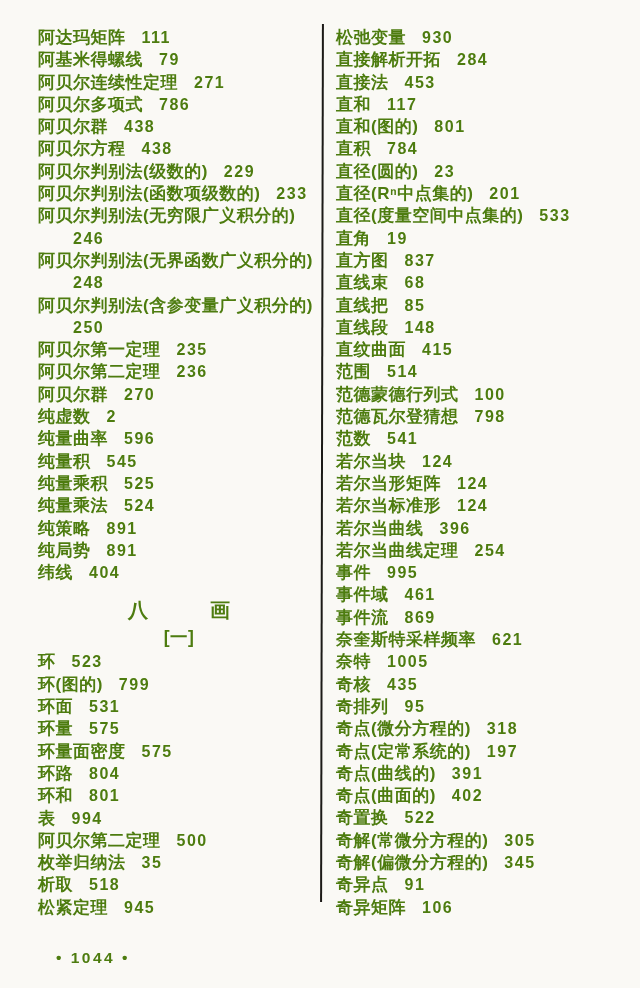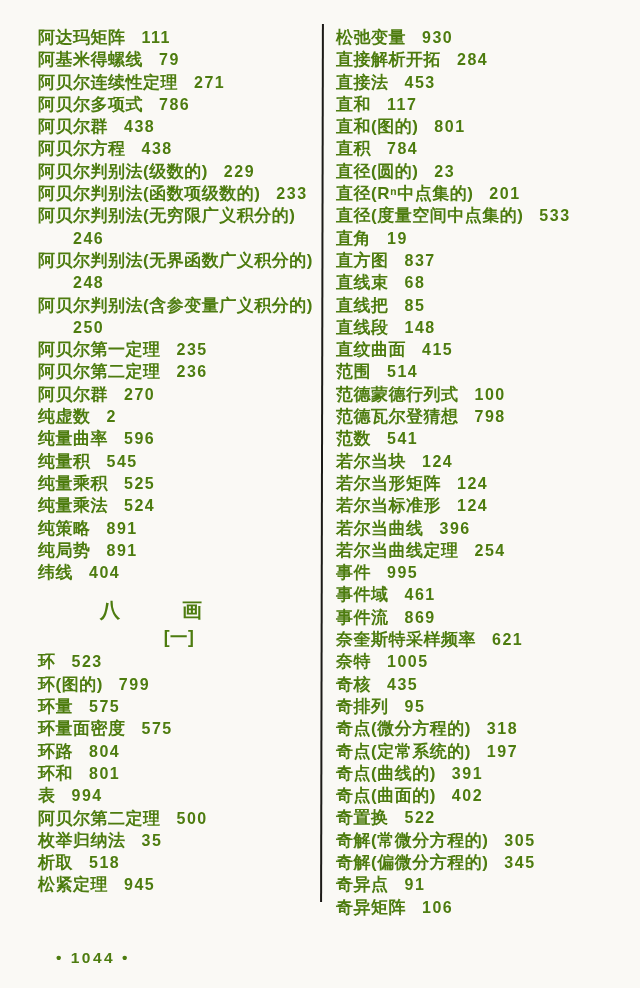--- a/index.html
+++ b/index.html
@@ -20,21 +20,21 @@
   .col-left{left:38px;width:282px;}
   .col-right{left:336px;width:296px;}
 
   .row{white-space:nowrap;}
   .t-entry,.t-cont{height:22.3px;line-height:22.3px;font-size:17px;}
   .term{letter-spacing:0.5px;}
   .pg{margin-left:16px;letter-spacing:1.5px;font-size:16px;}
   .t-cont{padding-left:23px;}
   .t-cont .pg{margin-left:12px;}
 
-  .t-section{height:30px;line-height:30px;margin-top:11px;text-align:left;font-size:20px;}
+  .t-section{height:30px;line-height:30px;margin-top:11px;text-align:center;font-size:20px;}
   .t-section .term{letter-spacing:62px;padding-left:62px;}
   .t-sub{height:25px;line-height:25px;margin-bottom:1px;text-align:center;font-size:17.5px;}
 
   .divider{
     position:absolute;left:321px;top:24px;width:1.6px;height:878px;
     background:#1c1a17;transform:rotate(0.12deg);
   }
   .footer{
     position:absolute;left:56px;top:949px;
     font-size:15.5px;letter-spacing:2.5px;font-weight:700;
@@ -156,20 +156,23 @@
       </div>
 
       <div class="row t-entry">
         <span class="term">环</span><span class="pg">523</span>
       </div>
 
       <div class="row t-entry">
         <span class="term">环(图的)</span><span class="pg">799</span>
       </div>
 
+      <div class="row t-entry">
+        <span class="term">环面</span><span class="pg">531</span>
+      </div>
 
       <div class="row t-entry">
         <span class="term">环量</span><span class="pg">575</span>
       </div>
 
       <div class="row t-entry">
         <span class="term">环量面密度</span><span class="pg">575</span>
       </div>
 
       <div class="row t-entry">

